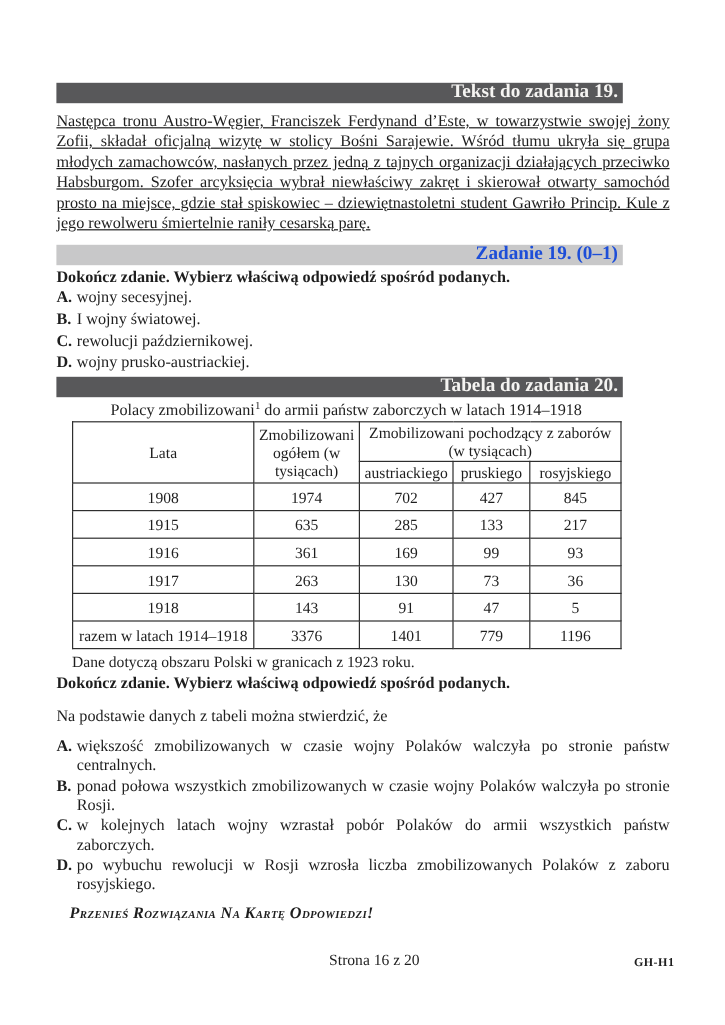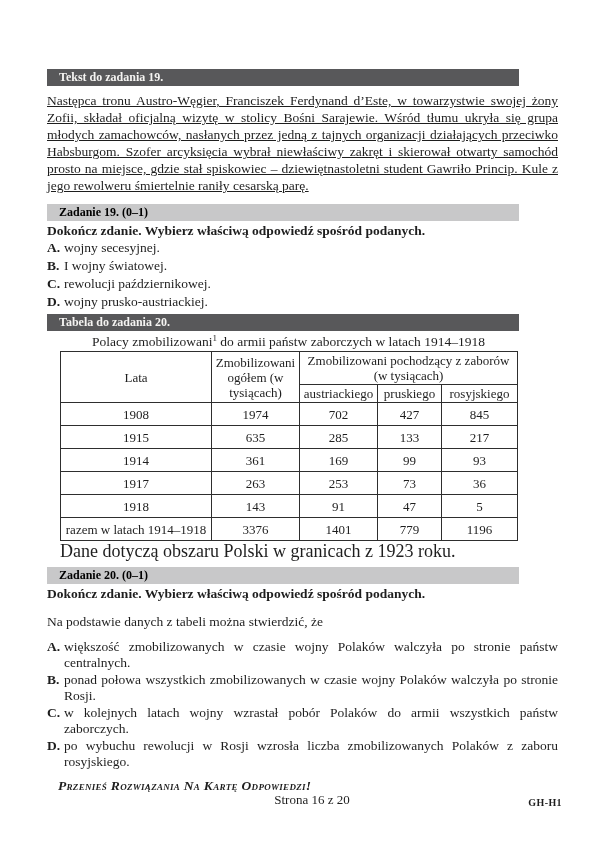--- a/index.html
+++ b/index.html
@@ -10,24 +10,24 @@
     padding:69px 46px 0 47px;
     background:#ffffff;
     font-family:"Liberation Serif","DejaVu Serif",serif;
     font-size:13.5px; line-height:17px;
     color:#1e1e1e;
     overflow:hidden;
   }
   .bar {
     width:472px; box-sizing:border-box;
     padding:1px 4px 2px 12px;
-    font-weight:bold; font-size:12px; line-height:14px;
+    font-weight:bold; font-size:16px; line-height:14px;text-align:right;
   }
   .bar.dark { background:#58585a; color:#f5f4f2; }
-  .bar.light { background:#c8c8c9; color:#000000; }
+  .bar.light { background:#c8c8c9; color:#1d4ed8; }
   .para {
     margin:6px 0 10px 0;
     text-align:justify;
     width:511px;
     text-decoration:underline;
   }
   .bold-line { margin:1px 0 0 0; font-weight:bold; }
   .stem { margin:13px 0 12px 0; }
   .options { margin:0; }
   .option { display:flex; width:511px; margin:0 0 1px 0; }
@@ -44,21 +44,21 @@
     width:457px; margin-left:13px;
     font-size:13px;
   }
   table.data td {
     border:1.6px solid #2e2e2e;
     text-align:center; vertical-align:middle;
     padding:1px 2px; line-height:15px;
   }
   table.data tbody td { height:20px; }
   sup.fn { font-size:9px; vertical-align:super; line-height:0; }
-  .note { margin:3px 0 0 13px; font-size:18px; line-height:15px; }
+  .note { margin:3px 0 0 13px; font-size:13px; line-height:15px; }
   .footnote { margin:2px 0 0 13px; font-size:10.5px; line-height:13px; }
   .gap-lg { margin-top:4px; }
   .gap-md { margin-top:8px; }
   .transfer {
     margin:8px 0 0 11px;
     font-weight:bold; font-style:italic;
     font-variant:small-caps;
     font-size:13.5px; letter-spacing:0.3px;
   }
   .footer-pagenum {
@@ -142,30 +142,30 @@
         <td>845</td>
       </tr>
       <tr>
         <td>1915</td>
         <td>635</td>
         <td>285</td>
         <td>133</td>
         <td>217</td>
       </tr>
       <tr>
-        <td>1914</td>
+        <td>1916</td>
         <td>361</td>
         <td>169</td>
         <td>99</td>
         <td>93</td>
       </tr>
       <tr>
         <td>1917</td>
         <td>263</td>
-        <td>253</td>
+        <td>130</td>
         <td>73</td>
         <td>36</td>
       </tr>
       <tr>
         <td>1918</td>
         <td>143</td>
         <td>91</td>
         <td>47</td>
         <td>5</td>
       </tr>
@@ -174,23 +174,20 @@
         <td>3376</td>
         <td>1401</td>
         <td>779</td>
         <td>1196</td>
       </tr>
     </tbody>
   </table>
 
   <div class="note">Dane dotyczą obszaru Polski w granicach z 1923 roku.</div>
 
-  <div class="bar light gap-md">
-    <span>Zadanie 20. (0–1)</span>
-  </div>
   <p class="bold-line">Dokończ zdanie. Wybierz właściwą odpowiedź spośród podanych.</p>
   <p class="stem" style="margin:11px 0 9px 0;">Na podstawie danych z tabeli można stwierdzić, że</p>
 
   <div class="options tight">
     <div class="option">
       <span class="opt-label">A.</span>
       <span class="opt-text">większość zmobilizowanych w czasie wojny Polaków walczyła po stronie państw centralnych.</span>
     </div>
     <div class="option">
       <span class="opt-label">B.</span>

